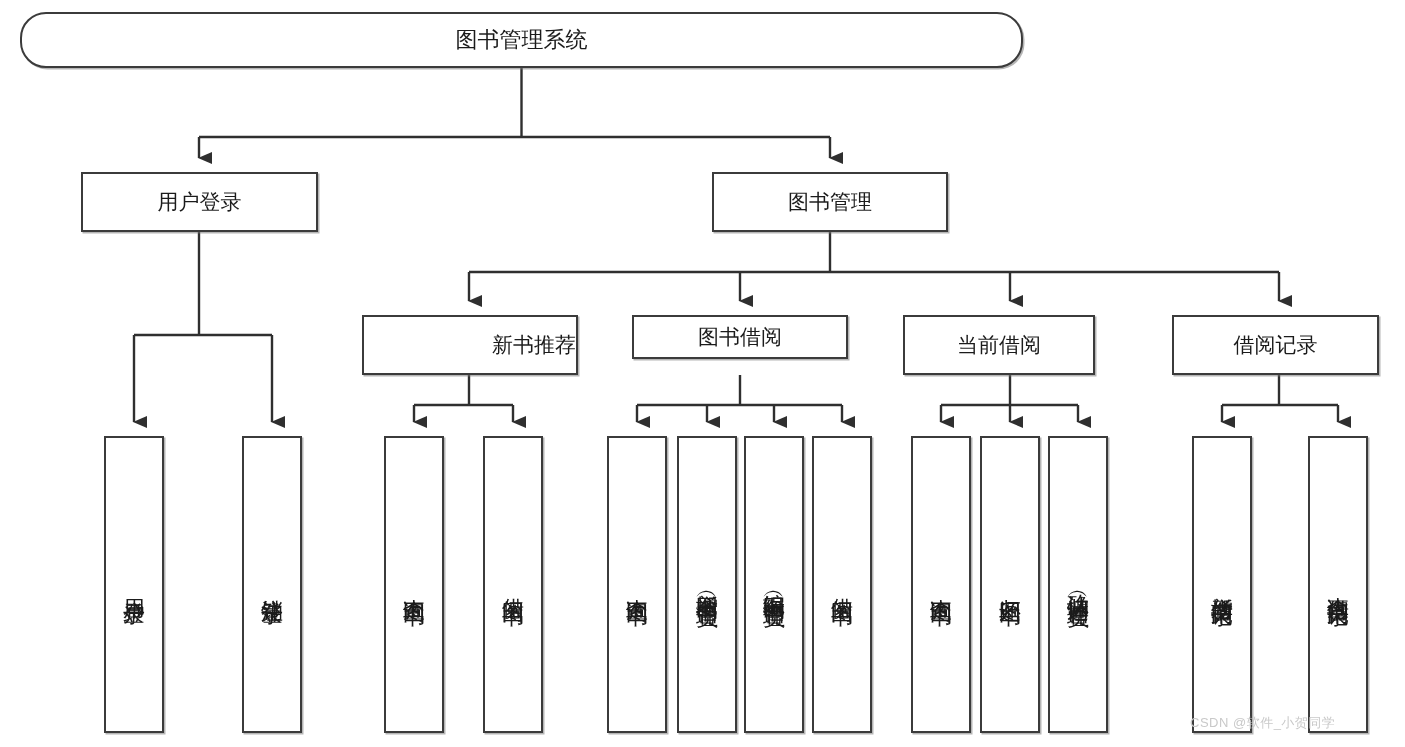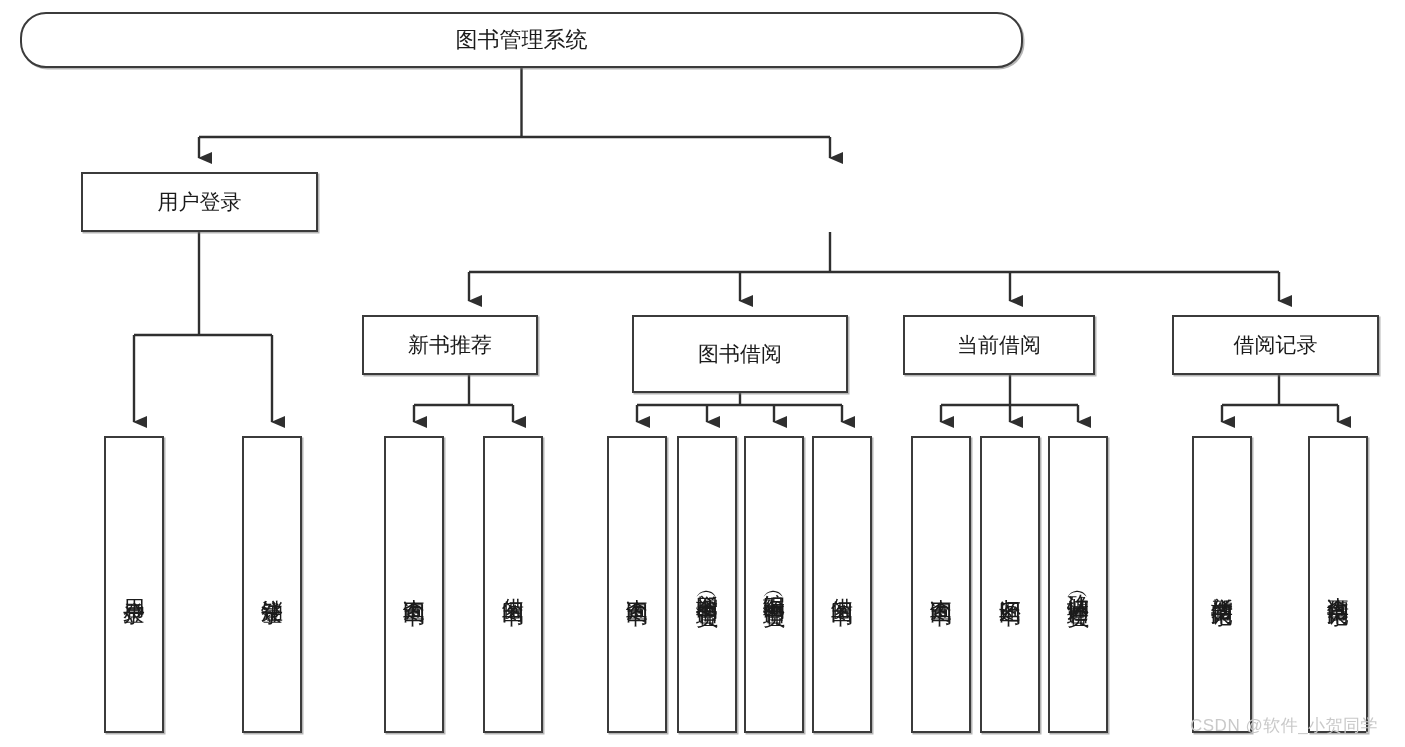--- a/index.html
+++ b/index.html
@@ -56,21 +56,21 @@
   .node.vertical .node-label {
     writing-mode: vertical-rl;
     text-orientation: upright;
     font-size: 22px;
     letter-spacing: 2px;
     line-height: 1;
     white-space: nowrap;
   }
   .watermark {
     position: absolute;
-    font-size: 17px;
+    font-size: 13px;
     color: #c9c9c9;
     white-space: nowrap;
     letter-spacing: 0.5px;
     pointer-events: none;
   }
 </style>
 </head>
 <body>
 
 <div id="diagram-root">
@@ -126,25 +126,28 @@
     </g>
   </svg>
 
   <div class="node root horizontal" style="left:20px; top:12px; width:1003px; height:56px;border-radius:26px;">
     <span class="node-label">图书管理系统</span>
   </div>
 
   <div class="node horizontal" style="left:81px; top:172px; width:237px; height:60px;">
     <span class="node-label">用户登录</span>
   </div>
-
-  <div class="node horizontal" style="left:362px; top:315px; width:176px; height:60px;">
+  <div class="node horizontal" style="left:712px; top:172px; width:236px; height:60px;">
+    <span class="node-label">图书管理</span>
+  </div>
+
+  <div class="node horizontal" style="left:362px; top:315px; width:216px; height:60px;justify-content:flex-end;">
     <span class="node-label">新书推荐</span>
   </div>
-  <div class="node horizontal" style="left:632px; top:315px; width:216px; height:78px;">
+  <div class="node horizontal" style="left:632px; top:315px; width:216px; height:44px;">
     <span class="node-label">图书借阅</span>
   </div>
   <div class="node horizontal" style="left:903px; top:315px; width:192px; height:60px;">
     <span class="node-label">当前借阅</span>
   </div>
   <div class="node horizontal" style="left:1172px; top:315px; width:207px; height:60px;">
     <span class="node-label">借阅记录</span>
   </div>
 
   <div class="node vertical" style="left:104px; top:436px; width:60px; height:297px;">

